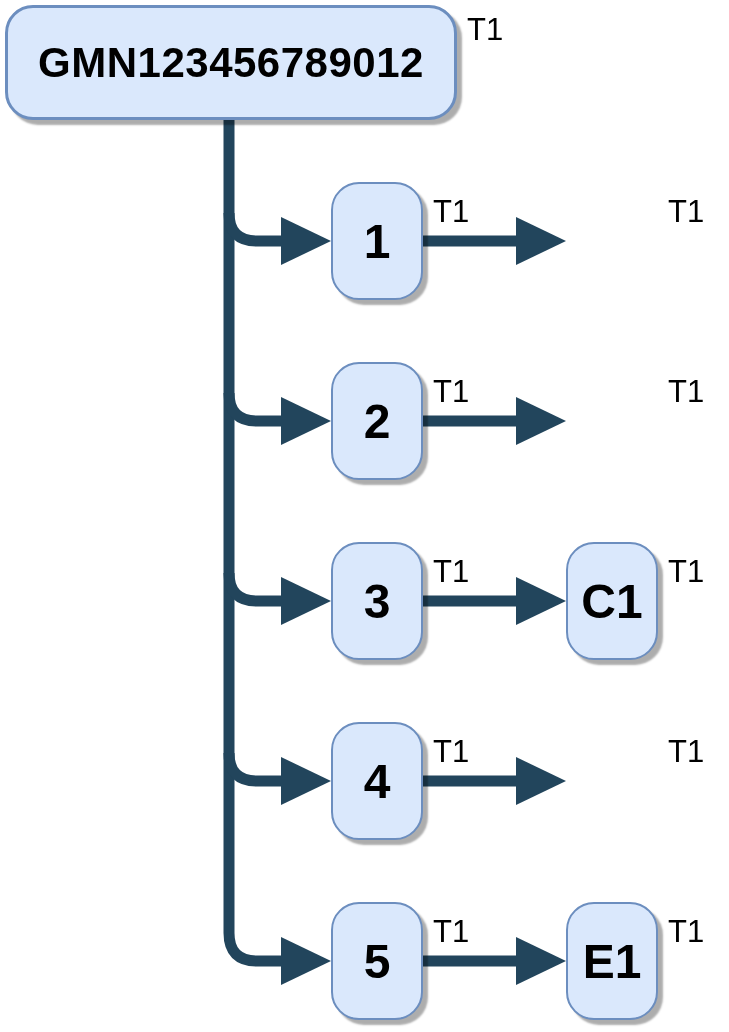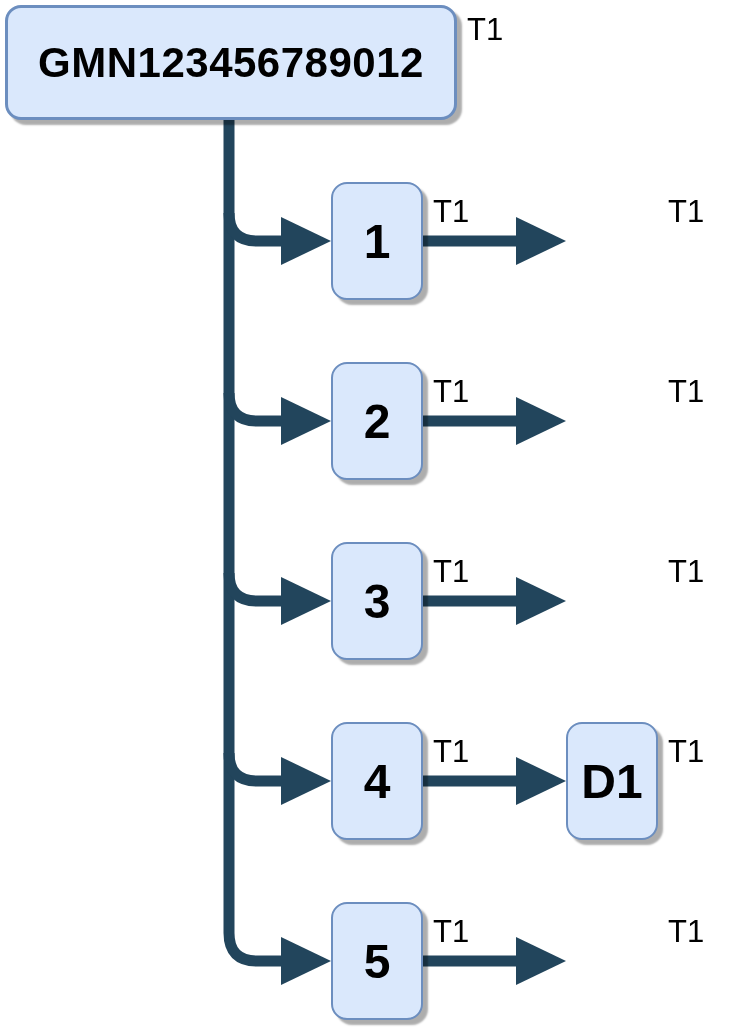--- a/index.html
+++ b/index.html
@@ -27,21 +27,21 @@
     stroke-linecap:butt;
   }
   .connector polygon{
     fill:var(--edge);
     stroke:none;
   }
   .node{
     position:absolute;
     background:var(--node-fill);
     border:3px solid var(--node-border);
-    border-radius:16px;
+    border-radius:28px;
     box-shadow:5px 5px 2px rgba(0,0,0,0.32);
     display:flex;align-items:center;justify-content:center;
     color:var(--text);
     font-weight:bold;
     z-index:1;
   }
   .root-node{
     left:5px;top:5px;
     width:452px;height:115px;
     font-size:42px;
@@ -128,35 +128,38 @@
     </div>
     <span class="tag src-tag">T1</span>
     <span class="tag tgt-tag">T1</span>
   </div>
 
   <div class="row row-3">
     <div class="node small-node src">
       <span>3</span>
     </div>
     <span class="tag src-tag">T1</span>
+    <div class="node small-node tgt">
+      <span>C1</span>
+    </div>
     <span class="tag tgt-tag">T1</span>
   </div>
 
   <div class="row row-4">
     <div class="node small-node src">
       <span>4</span>
     </div>
     <span class="tag src-tag">T1</span>
-    <div class="node small-node tgt">
-      <span>D1</span>
-    </div>
     <span class="tag tgt-tag">T1</span>
   </div>
 
   <div class="row row-5">
     <div class="node small-node src">
       <span>5</span>
     </div>
     <span class="tag src-tag">T1</span>
+    <div class="node small-node tgt">
+      <span>E1</span>
+    </div>
     <span class="tag tgt-tag">T1</span>
   </div>
 
 </div>
 
 </body></html>

